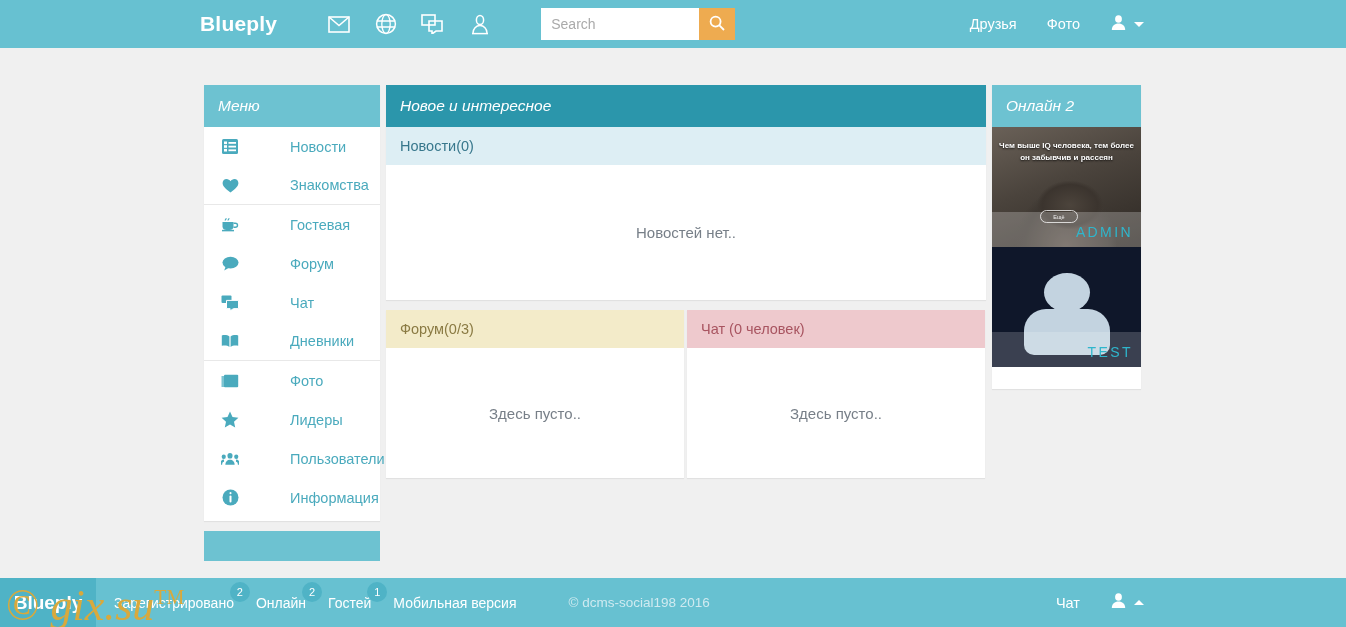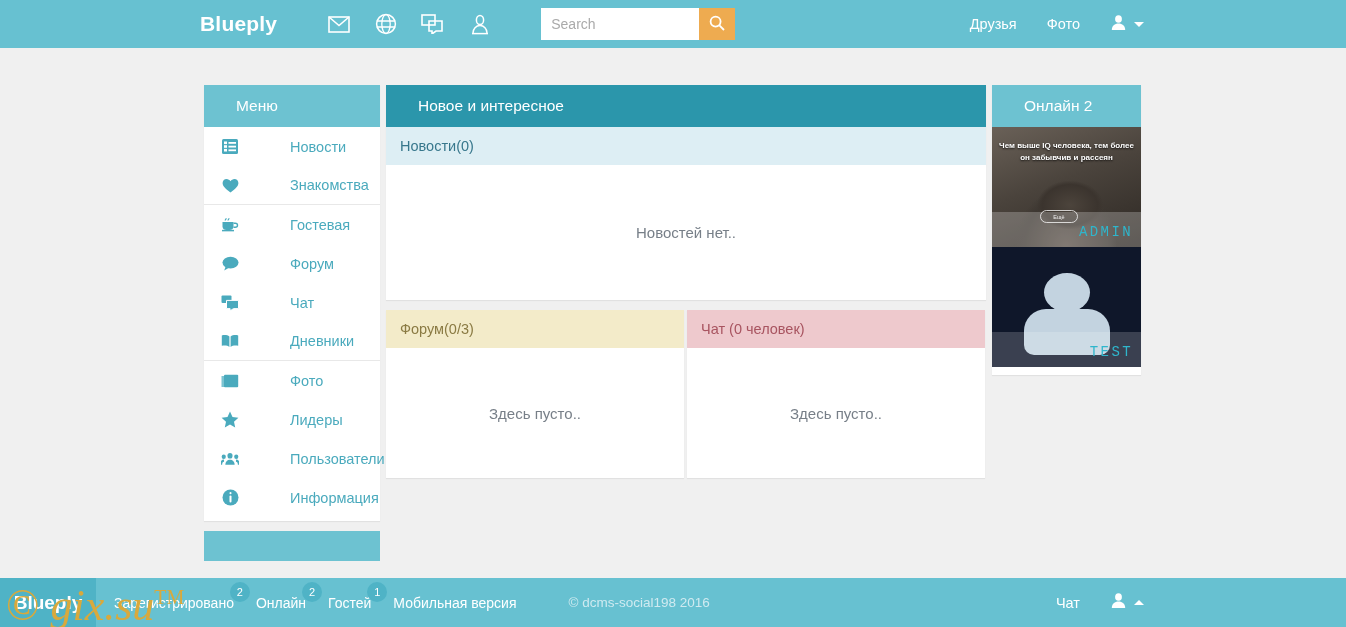--- a/index.html
+++ b/index.html
@@ -70,21 +70,22 @@
   .container {
     position: absolute; left: 204px; top: 37px;
     width: 935px;
     display: flex; gap: 6px; align-items: flex-start;
   }
 
   
   .panel { background: #ffffff; box-shadow: 0 1px 1px rgba(0,0,0,.06); }
   .panel-head {
     color: #ffffff; font-size: 15.5px;
-    padding: 12px 32px;
+    padding: 12px 14px;
+    font-style: italic;
   }
   .head-light { background: #6dc2d1; }
   .head-dark  { background: #2b96ab; }
 
   
   .sidebar { width: 176px; flex: 0 0 176px; }
   .menu-list { background: #ffffff; padding-bottom: 4px; }
   .menu-item {
     display: flex; align-items: center; gap: 12px;
     height: 39px; padding: 0 0 0 17px;
@@ -118,21 +119,21 @@
   .alert-head { font-size: 14.5px; padding: 11px 14px; }
   .alert-warn { background: #f3ebc9; color: #8a7a43; }
   .alert-danger { background: #eec9cd; color: #a85460; }
   .empty-area-sm {
     height: 130px; display: flex; align-items: center; justify-content: center;
     color: #777f88; font-size: 15px;
   }
 
   
   .online { width: 149px; flex: 0 0 149px; }
-  .online-body { background: #ffffff; padding-bottom: 8px; }
+  .online-body { background: #ffffff; padding-bottom: 22px; }
   .ucard { position: relative; width: 149px; height: 120px; overflow: hidden; }
   .ucard-admin {
     background:
       radial-gradient(ellipse 46px 34px at 78px 78px, #4c443c 0%, #3b342e 60%, rgba(59,52,46,0) 72%),
       radial-gradient(ellipse 60px 70px at 74px 120px, #5a5048 0%, #3e3832 70%, rgba(62,56,50,0) 85%),
       linear-gradient(160deg, #6a6158 0%, #4a433c 45%, #2d2823 100%);
   }
   .quote {
     position: absolute; top: 13px; left: 6px; right: 6px;
     color: #ffffff; font-size: 8px; line-height: 1.45;
@@ -145,21 +146,21 @@
     border: 1px solid rgba(255,255,255,.75);
     color: rgba(255,255,255,.9); font-size: 5.5px;
     display: flex; align-items: center; justify-content: center;
   }
   .uband {
     position: absolute; left: 0; bottom: 0; width: 100%; height: 35px;
     background: rgba(255,255,255,.24);
   }
   .uname {
     position: absolute; right: 8px; bottom: 7px;
-    color: #2fb6cc; font-size: 14px; letter-spacing: 2.4px; font-family: Liberation Mono, monospace;
+    color: #2fb6cc; font-size: 14px; letter-spacing: 2.4px;
   }
   .ucard-test { background: #0f172a; }
   .av-head {
     position: absolute; left: 50%; top: 26px; transform: translateX(-50%);
     width: 46px; height: 39px; border-radius: 50%; background: #c3d3e0;
   }
   .av-body {
     position: absolute; left: 50%; top: 62px; transform: translateX(-50%);
     width: 86px; height: 46px; border-radius: 22px 22px 10px 10px; background: #c3d3e0;
   }

